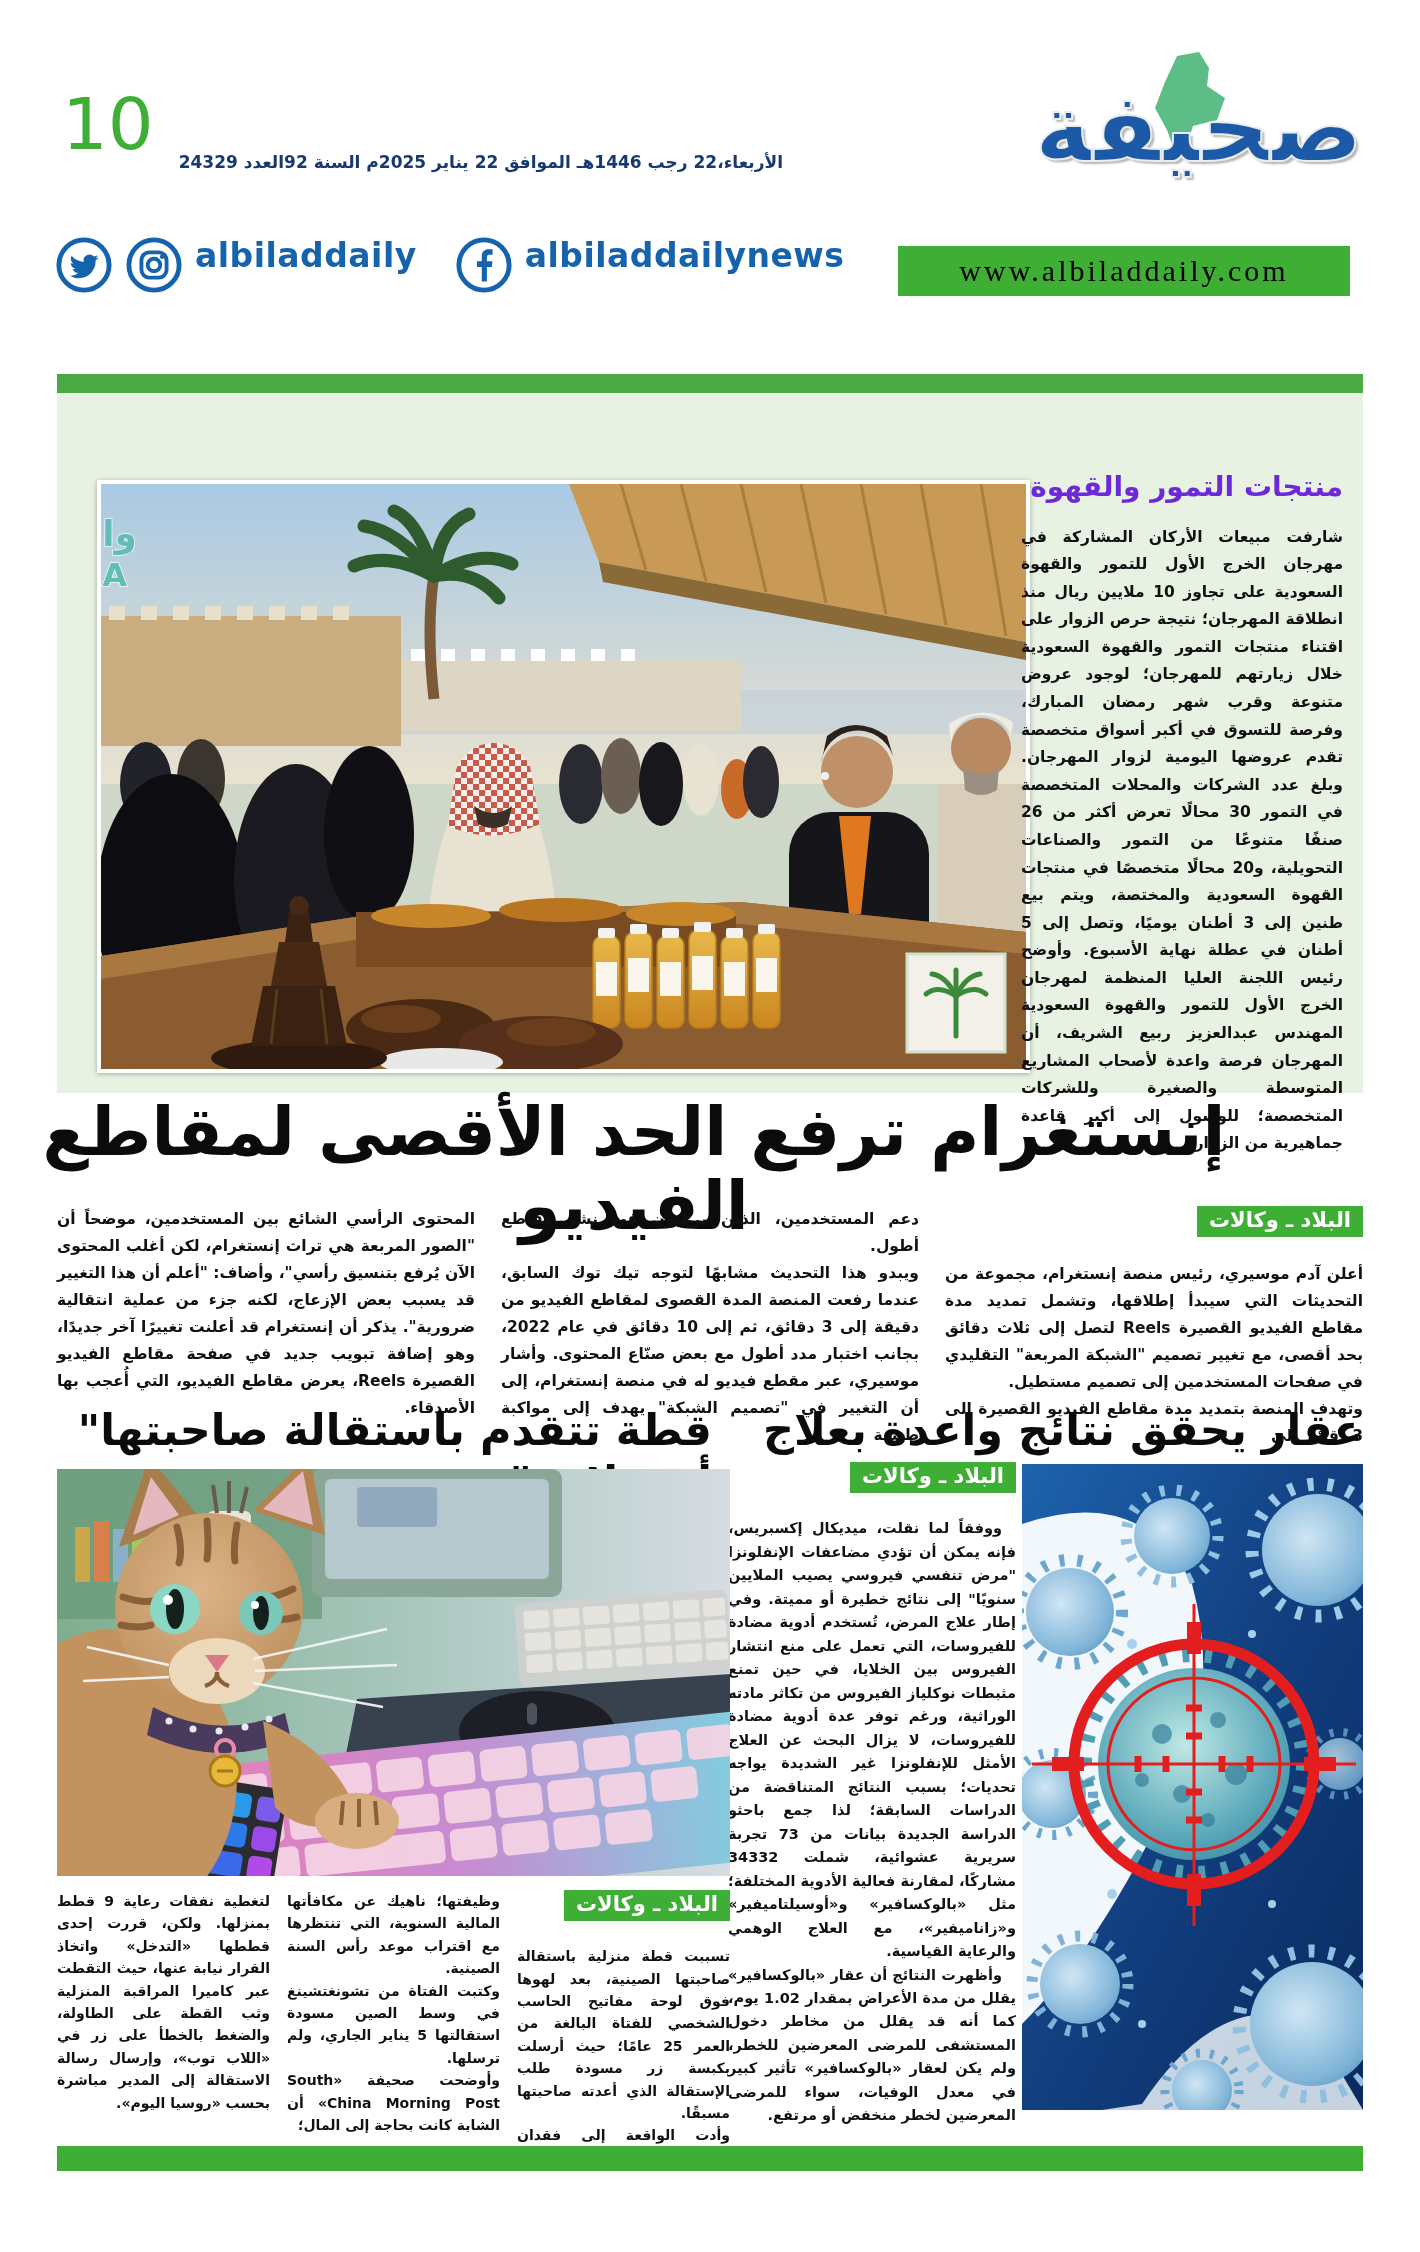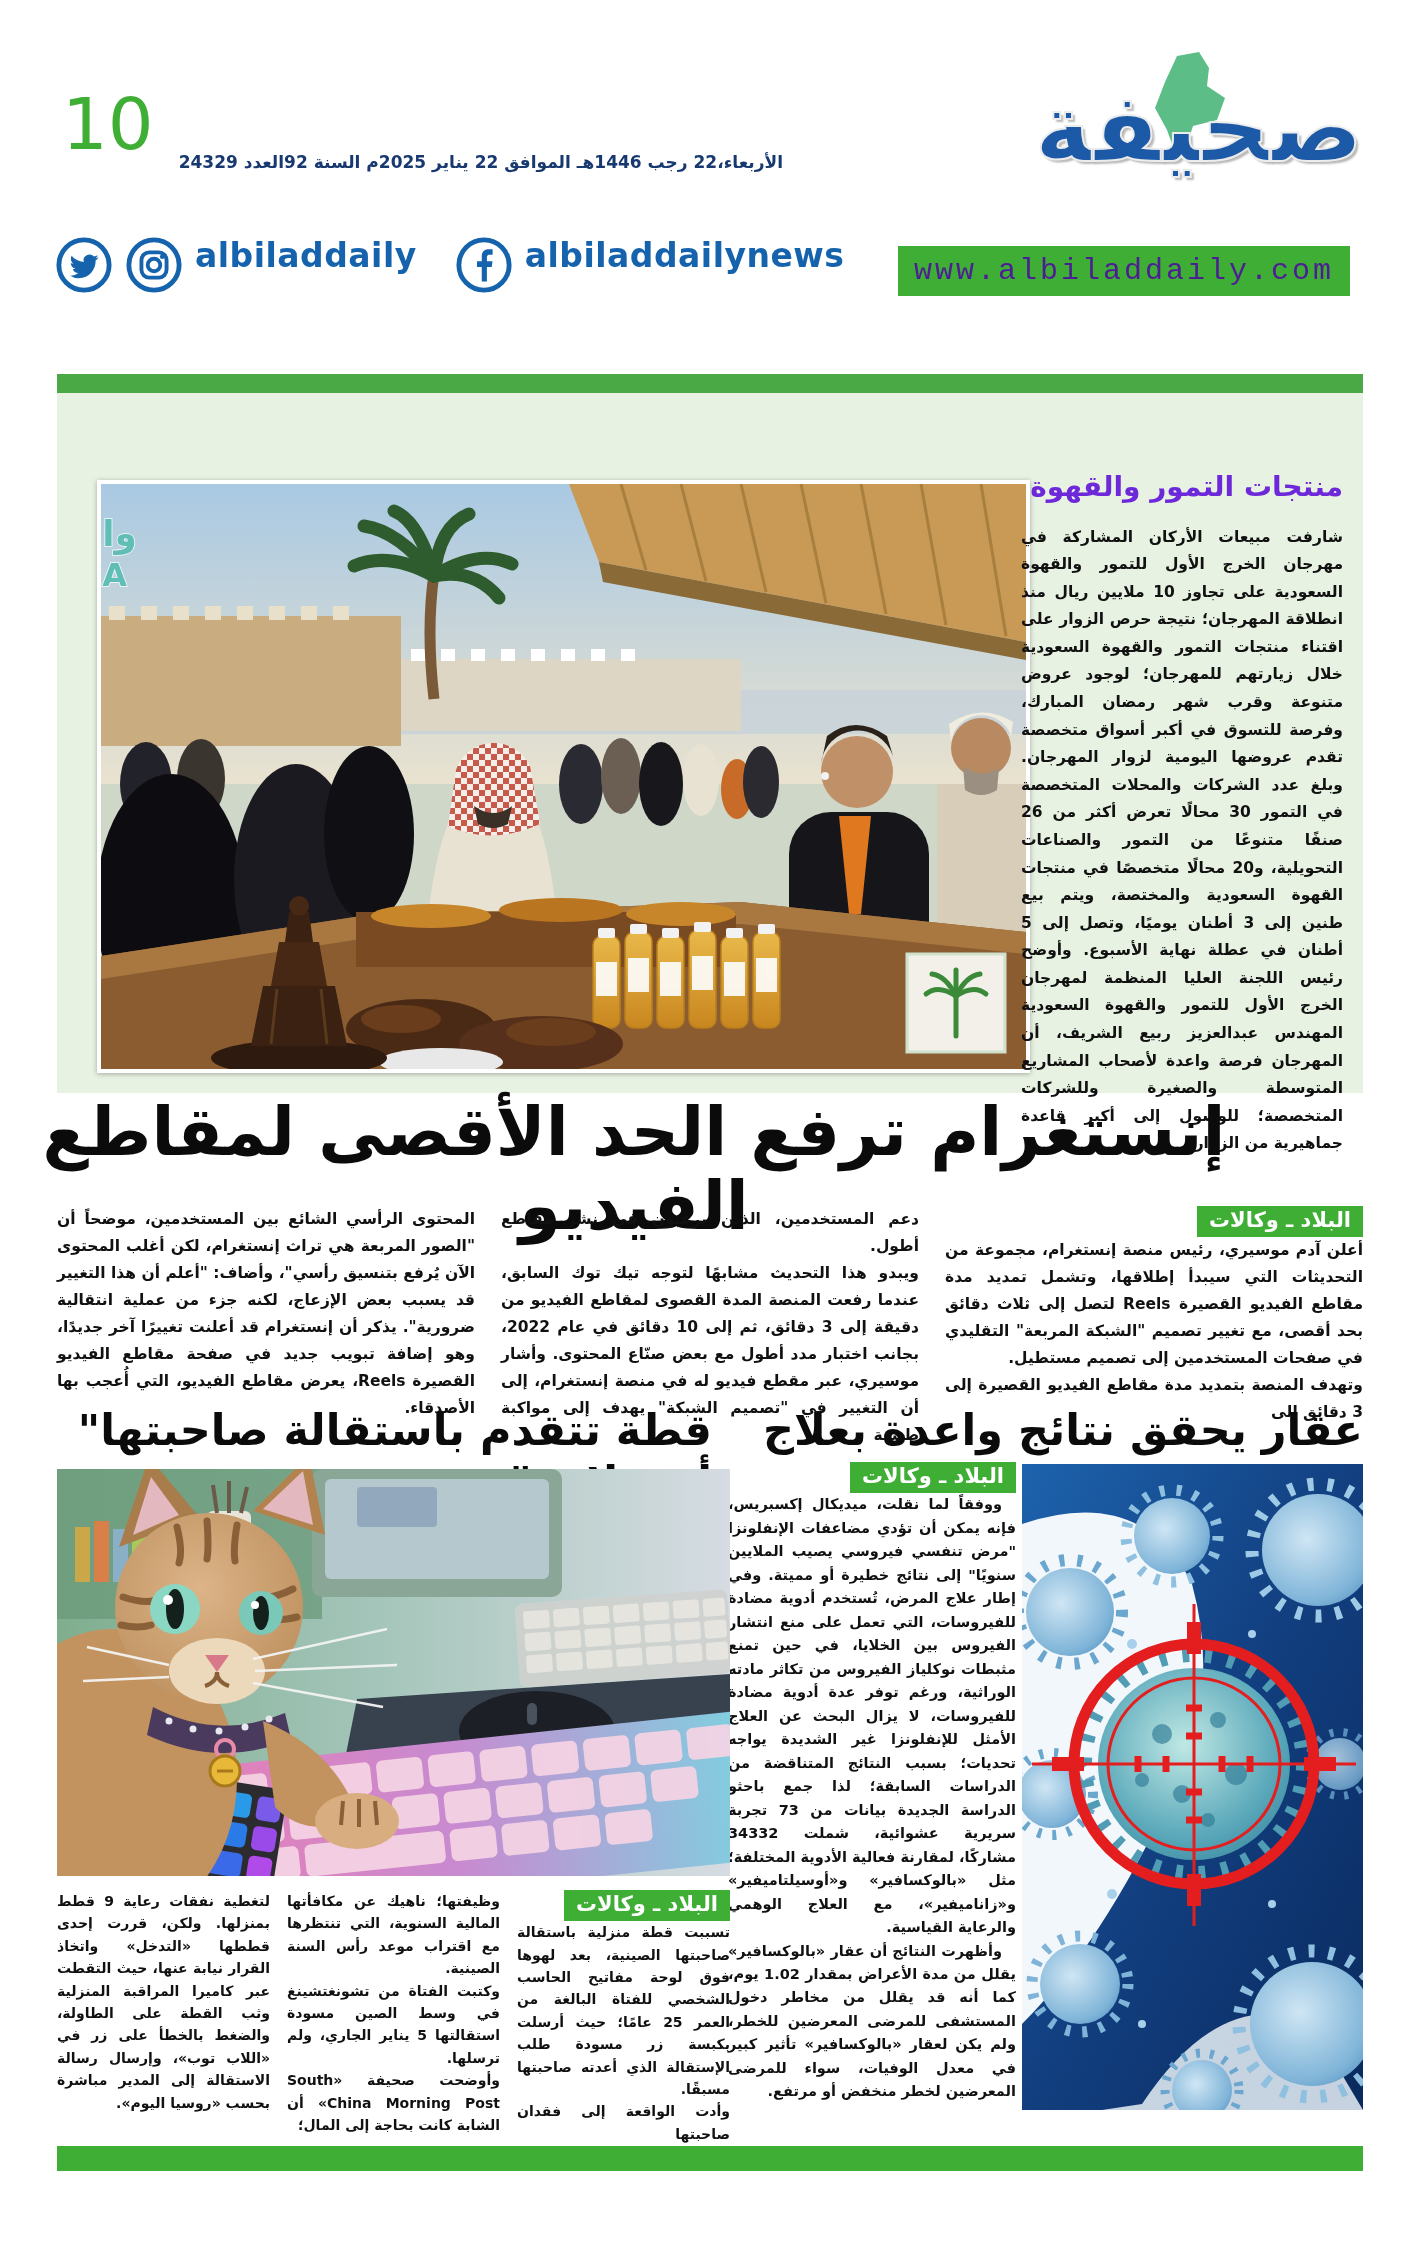--- a/index.html
+++ b/index.html
@@ -8,41 +8,41 @@
   .abs{position:absolute;}
 
   
   .page-num{left:62px;top:88px;font-size:72px;font-weight:normal;color:#3fae35;line-height:1;direction:ltr;}
   .dateline{top:152px;right:637px;font-size:17px;font-weight:bold;color:#17396f;white-space:nowrap;}
   .logo{right:57px;top:48px;width:480px;height:190px;}
   .logo-main{position:absolute;right:0;top:18px;font-size:96px;font-weight:bold;color:#1c5aa8;line-height:1.3;
     -webkit-text-stroke:2px #ececec;text-shadow:3px 3px 2px #b9b9b9;z-index:2;}
   .logo-map{position:absolute;right:128px;top:0;z-index:1;}
   .logo-sub{position:absolute;right:300px;top:64px;font-size:58px;font-weight:bold;color:#3fae35;z-index:3;text-shadow:1px 1px 0 #d9efd4;}
-  .url-bar{left:898px;top:246px;width:452px;height:50px;background:#3fae35;color:#4c1d95;text-align:center;
-    line-height:50px;font-family:Liberation Mono, monospace;font-size:30px;letter-spacing:3px;}
+  .url-bar{left:898px;top:246px;width:452px;height:50px;background:#3fae35;color:#000000;text-align:center;
+    line-height:50px;font-family:Liberation Serif, serif;font-size:30px;letter-spacing:3px;}
   .social{left:55px;top:236px;height:78px;display:flex;gap:12px;direction:ltr;}
   .handle{font-size:33px;font-weight:bold;color:#1663ad;letter-spacing:.5px;}
   .sicon{width:58px;height:58px;flex:0 0 auto;}
 
   
   .feature{left:57px;top:374px;width:1306px;height:719px;background:#e7f2e2;}
   .feature-bar{position:absolute;left:0;top:0;width:100%;height:19px;background:#4aa845;}
   .photo{position:absolute;left:40px;top:106px;width:925px;height:585px;background:#cfd8c8;
     border:4px solid #fff;box-shadow:0 1px 5px rgba(0,0,0,.3);}
   .feature-art{position:absolute;right:20px;top:96px;width:322px;}
   .feature-title{font-size:28px;font-weight:bold;color:#6d28d9;margin:0 0 20px 0;line-height:1.2;}
   .feature-body{font-size:15.5px;line-height:1.78;font-weight:600;color:#111;text-align:justify;margin:0;}
 
   
   .headline-main{left:39px;top:1096px;width:1190px;text-align:center;font-size:67px;font-weight:bold;color:#0b0b0b;line-height:1.1;margin:0;}
   .insta{left:57px;top:1206px;width:1306px;display:flex;gap:26px;}
   .insta .col{flex:1 1 0;font-size:15.5px;line-height:1.74;font-weight:600;color:#111;text-align:justify;}
   .badge{display:inline-block;background:#3fae35;color:#fff;font-size:21px;font-weight:bold;
-    padding:1px 12px 3px 12px;margin-bottom:0;line-height:1.3;}
+    padding:1px 12px 3px 12px;margin-bottom:24px;line-height:1.3;}
   .prewrap{white-space:pre-line;margin:0;}
 
   
   .flu-headline{right:57px;top:1405px;width:665px;text-align:right;font-size:43px;font-weight:bold;color:#0b0b0b;margin:0;line-height:1.2;}
   .flu-col{left:728px;top:1462px;width:288px;font-size:14.5px;line-height:1.62;font-weight:600;color:#111;text-align:justify;}
   .flu-col p{margin:0;text-indent:14px;}
   .virus-wrap{left:1022px;top:1464px;width:341px;height:646px;}
 
   
   .cat-headline{left:57px;top:1405px;width:655px;text-align:right;padding-left:0;font-size:43px;font-weight:bold;color:#0b0b0b;margin:0;line-height:1.2;}

